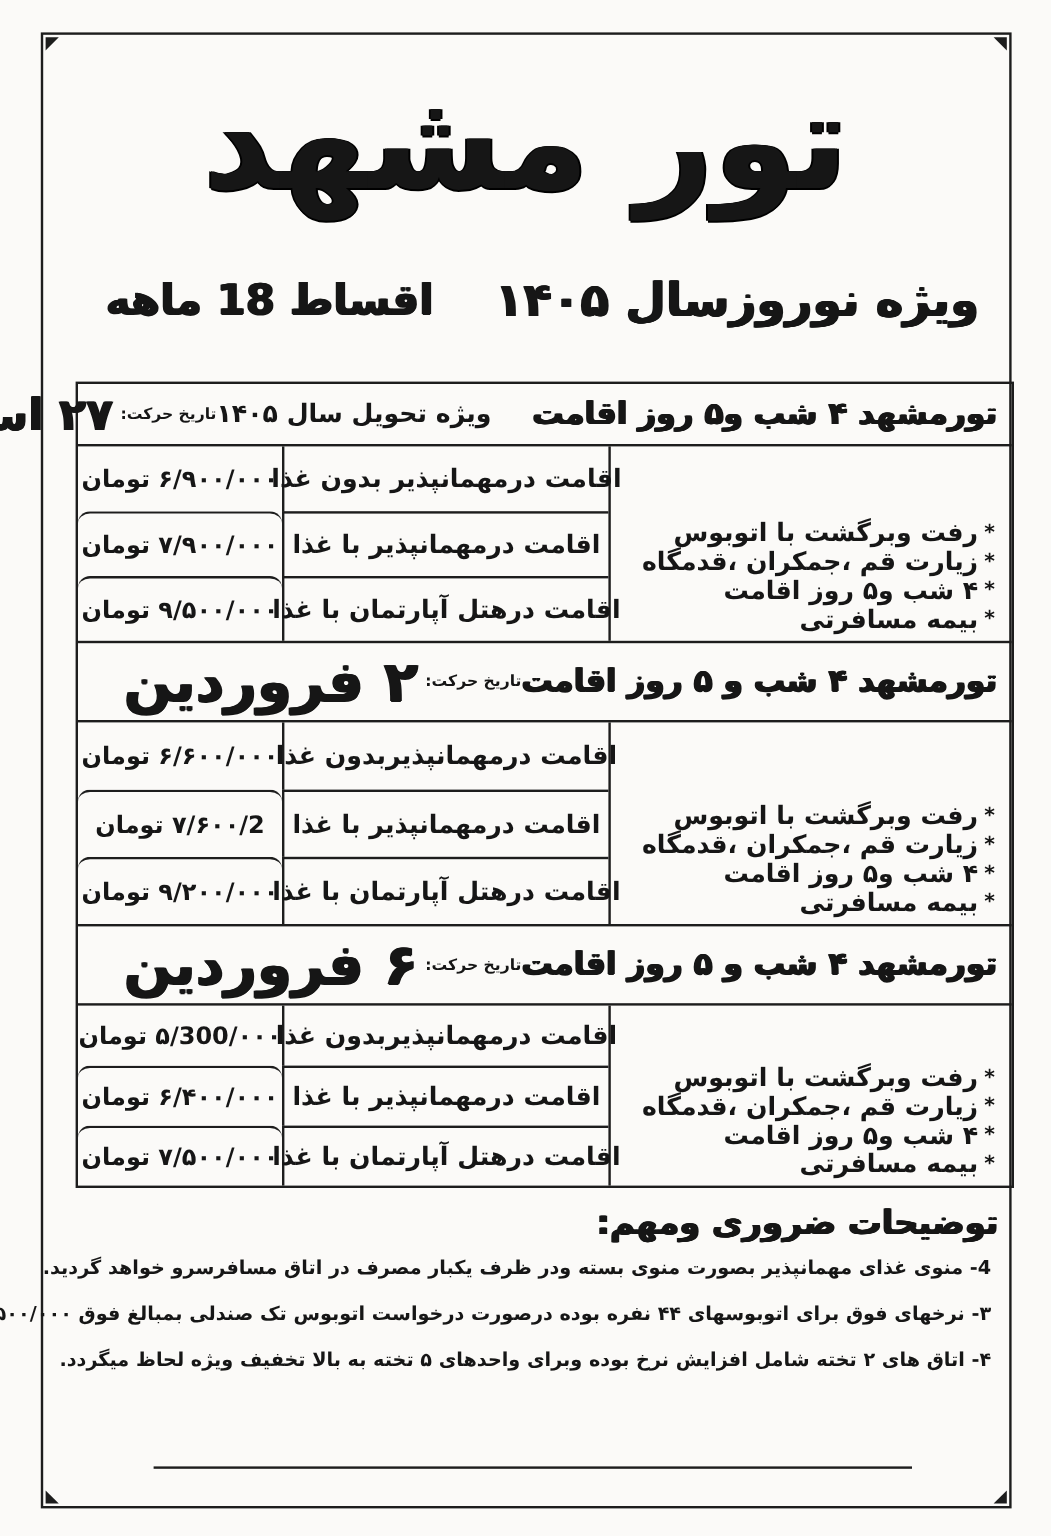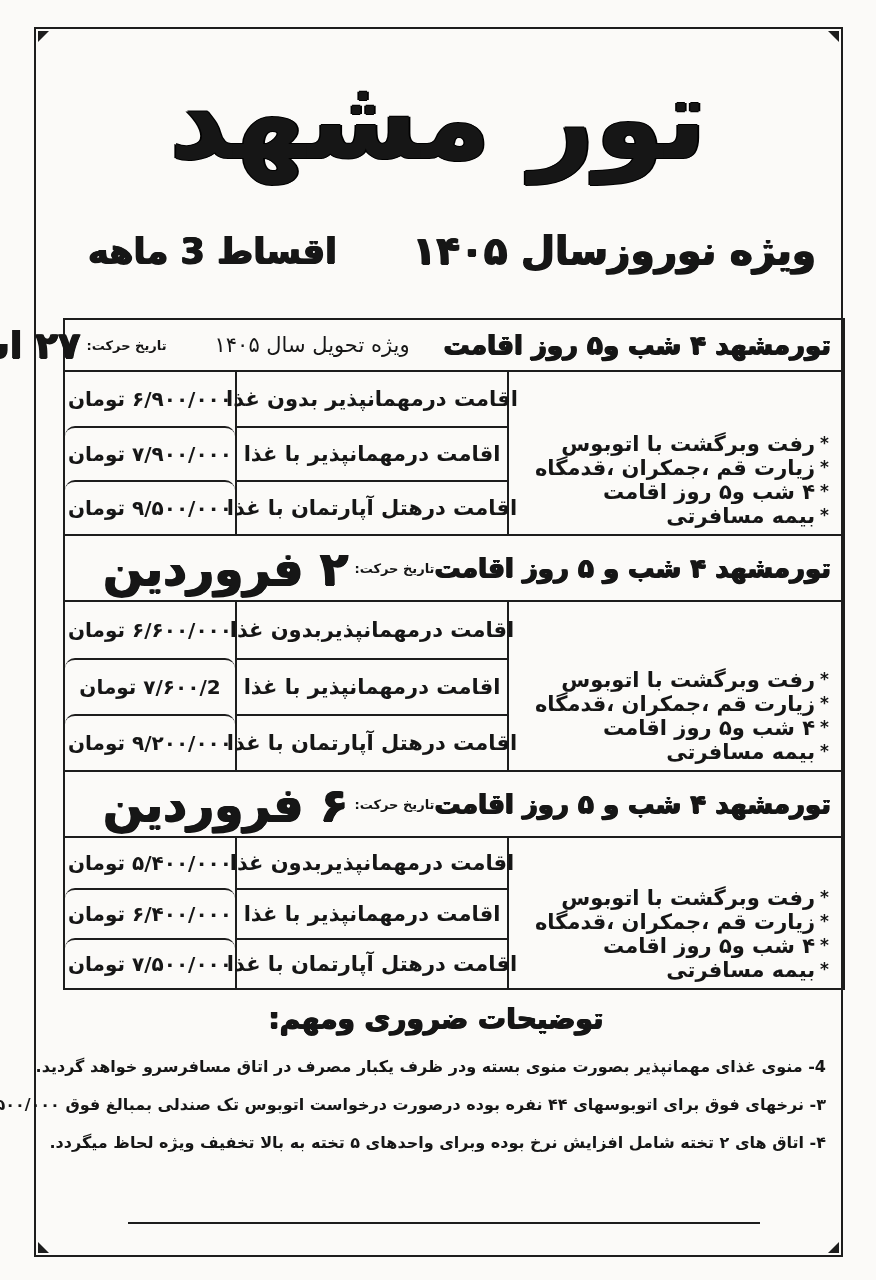--- a/index.html
+++ b/index.html
@@ -39,21 +39,21 @@
     border:2px solid #1d1d1d;background:transparent;
   }
   .sec + .sec{border-top:2px solid #1d1d1d;}
   .sec-header{
     display:flex;align-items:center;
     padding:0 12px 0 46px;border-bottom:2px solid #1d1d1d;
   }
   .s1 .sec-header{height:50px;}
   .s2 .sec-header,.s3 .sec-header{height:64px;}
   .sec-title{font-size:26px;white-space:nowrap;}
-  .sec-mid{font-size:21px;margin-right:34px;white-space:nowrap;font-weight:normal;text-shadow:none;margin-left:48px;}
+  .sec-mid{font-size:21px;margin-right:34px;white-space:nowrap;font-weight:bold;text-shadow:none;}
   .dep{margin-inline-start:auto;display:flex;align-items:center;white-space:nowrap;}
   .dep-label{font-size:13px;margin-left:6px;}
   .dep-date{font-size:37px;}
   .s2 .dep-date,.s3 .dep-date{font-size:47px;}
 
   .sec-body{display:grid;grid-template-columns:336px 272px 1fr;}
   .s1 .sec-body{grid-auto-rows:54px;}
   .s2 .sec-body{grid-auto-rows:56px;}
   .s3 .sec-body{grid-auto-rows:50px;}
   .features{
@@ -69,42 +69,42 @@
     font-size:21px;text-align:center;white-space:nowrap;
   }
   .price{
     grid-column:3;display:flex;align-items:center;justify-content:center;
     font-size:20px;white-space:nowrap;border-radius:10px;
   }
   .rb{border-top:2px solid #1d1d1d;}
 
   
   .notes{position:absolute;top:1002px;right:44px;left:40px;text-align:right;}
-  .notes-title{text-align:center;font-size:28px;margin-bottom:22px;}
+  .notes-title{font-size:28px;margin-bottom:12px;}
   .note{font-size:16px;margin-bottom:19px;white-space:nowrap;padding-right:6px;}
   .endline{position:absolute;top:1222px;left:128px;width:632px;height:0;
     border-top:2px solid #1d1d1d;}
 </style>
 </head>
 <body>
 
 <div class="page">
 
   <div class="frame">
     <div class="corner tl"></div>
     <div class="corner tr"></div>
     <div class="corner bl"></div>
     <div class="corner br"></div>
   </div>
 
   <h1 class="main-title">تور مشهد</h1>
 
   <div class="subtitle-row">
     <span class="subtitle-right heavy">ویژه نوروزسال ۱۴۰۵</span>
-    <span class="subtitle-left heavy">اقساط 3 ماهه</span>
+    <span class="subtitle-left heavy">اقساط 18 ماهه</span>
   </div>
 
   <div class="tour-table">
 
     <section class="sec s1">
       <div class="sec-header">
         <span class="sec-title heavy">تورمشهد ۴ شب و۵ روز اقامت</span>
         <span class="sec-mid">ویژه تحویل سال ۱۴۰۵</span>
         <span class="dep">
           <span class="dep-label">تاریخ حرکت:</span>
@@ -160,21 +160,21 @@
         </span>
       </div>
       <div class="sec-body">
         <div class="features">
           <div class="feat"><span class="bullet">*</span><span>رفت وبرگشت با اتوبوس</span></div>
           <div class="feat"><span class="bullet">*</span><span>زیارت قم ،جمکران ،قدمگاه</span></div>
           <div class="feat"><span class="bullet">*</span><span>۴ شب و۵ روز اقامت</span></div>
           <div class="feat"><span class="bullet">*</span><span>بیمه مسافرتی</span></div>
         </div>
         <div class="accom">اقامت درمهمانپذیربدون غذا</div>
-        <div class="price">۵/۴۰۰/۰۰۰ تومان</div>
+        <div class="price">۵/300/۰۰۰ تومان</div>
         <div class="accom rb">اقامت درمهمانپذیر با غذا</div>
         <div class="price rb">۶/۴۰۰/۰۰۰ تومان</div>
         <div class="accom rb">اقامت درهتل آپارتمان با غذا</div>
         <div class="price rb">۷/۵۰۰/۰۰۰ تومان</div>
       </div>
     </section>
 
   </div>
 
   <div class="notes">

